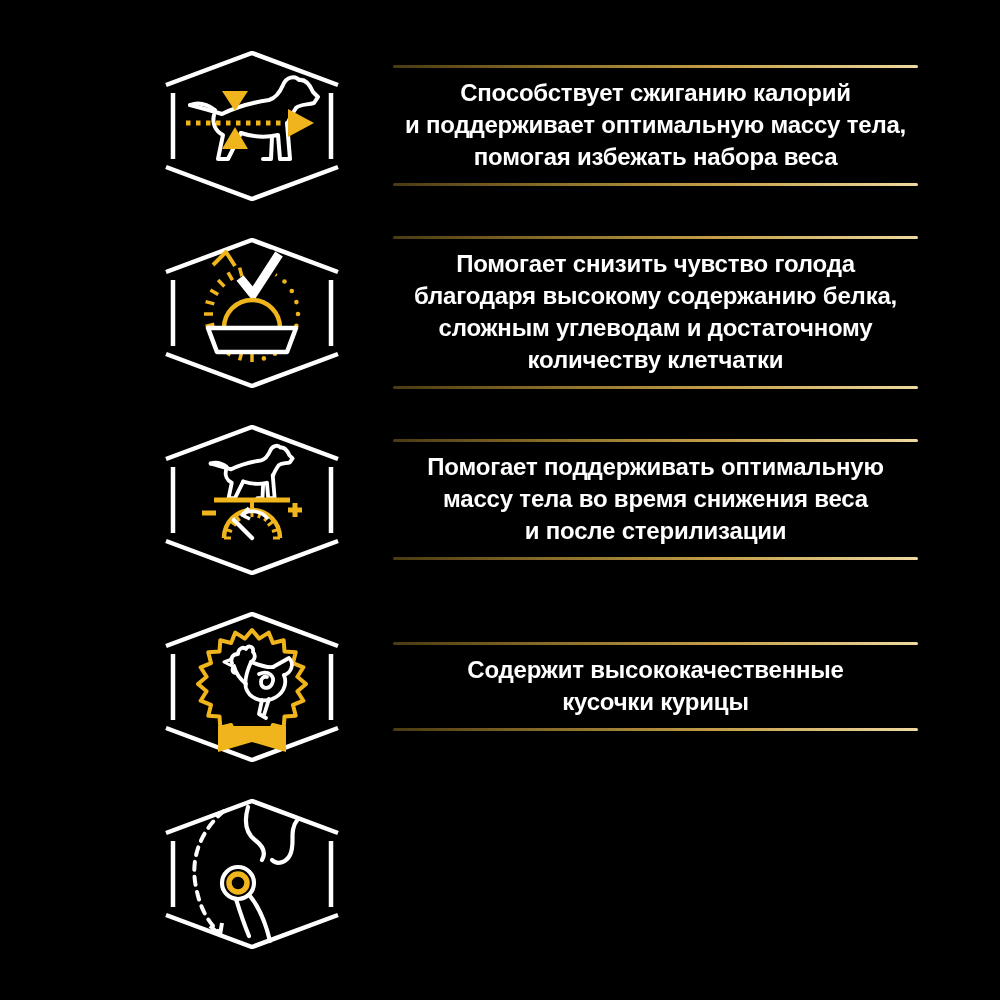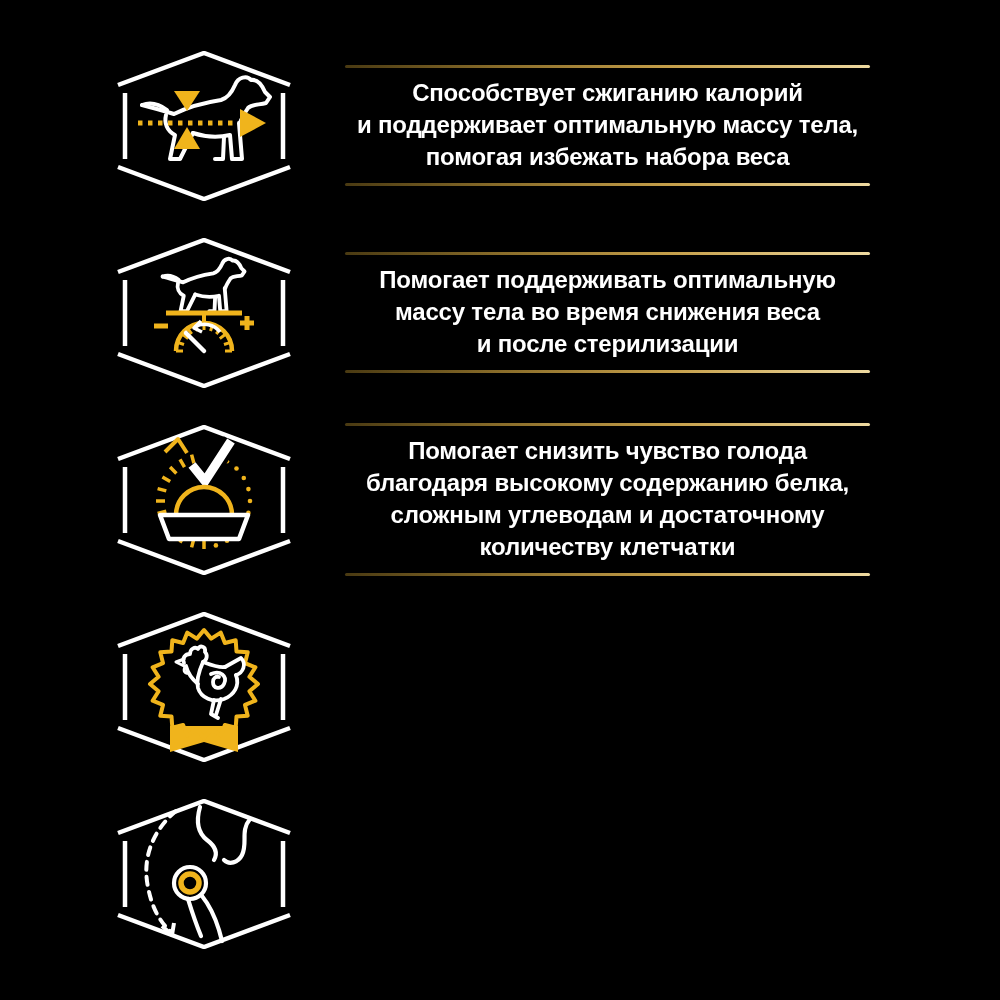--- a/index.html
+++ b/index.html
@@ -3,21 +3,21 @@
 <meta charset="utf-8">
 <style>
   html,body{margin:0;padding:0;}
   body{
     width:1000px;height:1000px;
     background:#000;
     font-family:"Liberation Sans",sans-serif;
     overflow:hidden;
   }
   .rows{padding-top:32px;}
-  .row{height:187px;display:flex;align-items:center;}
+  .row{height:187px;display:flex;align-items:center;padding-left:48px;}
   .icon-col{
     width:345px;box-sizing:border-box;padding-left:116px;
     flex:0 0 345px;display:flex;align-items:center;
   }
   .text-col{width:525px;flex:0 0 525px;display:flex;flex-direction:column;}
   .gold-line{
     height:3px;border-radius:2px;
     background:linear-gradient(90deg,#4a3a12 0%,#8a6d2a 30%,#c59f4a 62%,#eed9a0 100%);
   }
   .benefit-text{
@@ -55,56 +55,20 @@
         <polygon points="124,58 124,86 150,72" fill="#f0b41c"></polygon>
         <polygon points="58,40 84,40 71,60" fill="#f0b41c"></polygon>
         <polygon points="58,98 84,98 71,76" fill="#f0b41c"></polygon>
       </svg>
     </div>
     <div class="text-col">
       <div class="gold-line"></div>
       <div class="benefit-text">Способствует сжиганию калорий
 и поддерживает оптимальную массу тела,
 помогая избежать набора веса</div>
-      <div class="gold-line"></div>
-    </div>
-  </div>
-
-  <div class="row">
-    <div class="icon-col">
-      <svg viewBox="0 0 176 150" width="176" height="150">
-        <g stroke="#fff" stroke-width="4.5" fill="none">
-          <path d="M2,34 L88,2 L174,34"></path>
-          <path d="M2,116 L88,148 L174,116"></path>
-          <path d="M9,42 L9,108"></path>
-          <path d="M167,42 L167,108"></path>
-        </g>
-        <g transform="translate(30,4) scale(0.64)" stroke="#fff" stroke-width="6" fill="none" stroke-linecap="round" stroke-linejoin="round">
-          <path d="M26,54 C38,57 48,60 58,63 C74,55 92,51 105,49 C112,47 116,41 119,34 C122,26 131,24 135,29 C141,28 146,34 149,41 L154,46 L150,52 C143,54 136,53 132,57 C128,63 125,68 124,72"></path>
-          <path d="M26,54 C34,51 43,53 51,59"></path>
-          <path d="M123,72 L126,108 L116,108 L114,84 C101,87 89,86 77,82"></path>
-          <path d="M108,86 L107,108 L99,108"></path>
-          <path d="M77,82 L64,108 L54,108 L59,84 C51,80 48,72 50,64"></path>
-        </g>
-        <path d="M50,75 L126,75" stroke="#f0b41c" stroke-width="5" fill="none"></path>
-        <path d="M88,75 L88,85" stroke="#f0b41c" stroke-width="4" fill="none"></path>
-        <path d="M60,113 A28,28 0 0 1 116,113" stroke="#f0b41c" stroke-width="4.5" fill="none"></path>
-        <path d="M60,113 L67,113 M61.4,104.3 L68,106.5 M66.9,96.5 L72.2,100.6 M71.5,90.3 L75.7,96 M79.3,86.4 L81.5,93 M88,85 L88,92 M96.7,86.4 L94.5,93 M104.5,90.3 L100.3,96 M109.1,96.5 L103.8,100.6 M114.6,104.3 L108,106.5 M116,113 L109,113" stroke="#f0b41c" stroke-width="3" fill="none"></path>
-        <path d="M88,113 L70,95" stroke="#fff" stroke-width="4.5" fill="none" stroke-linecap="round"></path>
-        <path d="M104,94 A19,19 0 0 0 79,89" stroke="#fff" stroke-width="3.5" fill="none"></path>
-        <path d="M85,83 L78,90 L86,94" stroke="#fff" stroke-width="3.5" fill="none" stroke-linejoin="round"></path>
-        <path d="M38,88 L52,88" stroke="#f0b41c" stroke-width="5" fill="none"></path>
-        <path d="M124,85 L138,85 M131,78 L131,92" stroke="#f0b41c" stroke-width="5" fill="none"></path>
-      </svg>
-    </div>
-    <div class="text-col">
-      <div class="gold-line"></div>
-      <div class="benefit-text">Помогает поддерживать оптимальную
-массу тела во время снижения веса
-и после стерилизации</div>
       <div class="gold-line"></div>
     </div>
   </div>
 
   <div class="row">
     <div class="icon-col">
       <svg viewBox="0 0 176 150" width="176" height="150">
         <g stroke="#fff" stroke-width="4.5" fill="none">
           <path d="M2,34 L88,2 L174,34"></path>
           <path d="M2,116 L88,148 L174,116"></path>
@@ -144,34 +108,76 @@
 
   <div class="row">
     <div class="icon-col">
       <svg viewBox="0 0 176 150" width="176" height="150">
         <g stroke="#fff" stroke-width="4.5" fill="none">
           <path d="M2,34 L88,2 L174,34"></path>
           <path d="M2,116 L88,148 L174,116"></path>
           <path d="M9,42 L9,108"></path>
           <path d="M167,42 L167,108"></path>
         </g>
+        <g transform="translate(30,4) scale(0.64)" stroke="#fff" stroke-width="6" fill="none" stroke-linecap="round" stroke-linejoin="round">
+          <path d="M26,54 C38,57 48,60 58,63 C74,55 92,51 105,49 C112,47 116,41 119,34 C122,26 131,24 135,29 C141,28 146,34 149,41 L154,46 L150,52 C143,54 136,53 132,57 C128,63 125,68 124,72"></path>
+          <path d="M26,54 C34,51 43,53 51,59"></path>
+          <path d="M123,72 L126,108 L116,108 L114,84 C101,87 89,86 77,82"></path>
+          <path d="M108,86 L107,108 L99,108"></path>
+          <path d="M77,82 L64,108 L54,108 L59,84 C51,80 48,72 50,64"></path>
+        </g>
+        <path d="M50,75 L126,75" stroke="#f0b41c" stroke-width="5" fill="none"></path>
+        <path d="M88,75 L88,85" stroke="#f0b41c" stroke-width="4" fill="none"></path>
+        <path d="M60,113 A28,28 0 0 1 116,113" stroke="#f0b41c" stroke-width="4.5" fill="none"></path>
+        <path d="M60,113 L67,113 M61.4,104.3 L68,106.5 M66.9,96.5 L72.2,100.6 M71.5,90.3 L75.7,96 M79.3,86.4 L81.5,93 M88,85 L88,92 M96.7,86.4 L94.5,93 M104.5,90.3 L100.3,96 M109.1,96.5 L103.8,100.6 M114.6,104.3 L108,106.5 M116,113 L109,113" stroke="#f0b41c" stroke-width="3" fill="none"></path>
+        <path d="M88,113 L70,95" stroke="#fff" stroke-width="4.5" fill="none" stroke-linecap="round"></path>
+        <path d="M104,94 A19,19 0 0 0 79,89" stroke="#fff" stroke-width="3.5" fill="none"></path>
+        <path d="M85,83 L78,90 L86,94" stroke="#fff" stroke-width="3.5" fill="none" stroke-linejoin="round"></path>
+        <path d="M38,88 L52,88" stroke="#f0b41c" stroke-width="5" fill="none"></path>
+        <path d="M124,85 L138,85 M131,78 L131,92" stroke="#f0b41c" stroke-width="5" fill="none"></path>
+      </svg>
+    </div>
+    <div class="text-col">
+      <div class="gold-line"></div>
+      <div class="benefit-text">Помогает поддерживать оптимальную
+массу тела во время снижения веса
+и после стерилизации</div>
+      <div class="gold-line"></div>
+    </div>
+  </div>
+
+  <div class="row">
+    <div class="icon-col">
+      <svg viewBox="0 0 176 150" width="176" height="150">
+        <g stroke="#fff" stroke-width="4.5" fill="none">
+          <path d="M2,34 L88,2 L174,34"></path>
+          <path d="M2,116 L88,148 L174,116"></path>
+          <path d="M9,42 L9,108"></path>
+          <path d="M167,42 L167,108"></path>
+        </g>
         <polygon points="54,114 122,114 122,140 88,130 54,140" fill="#f0b41c"></polygon>
         <polygon fill="none" stroke="#f0b41c" stroke-width="4" stroke-linejoin="round" points="142,72 133.4,64.8 139.4,55.3 129,51.1 131.7,40.3 120.5,39.5 119.7,28.3 108.9,31 104.7,20.6 95.2,26.6 88,18 80.8,26.6 71.3,20.6 67.1,31 56.3,28.3 55.5,39.5 44.3,40.3 47,51.1 36.6,55.3 42.6,64.8 34,72 42.6,79.2 36.6,88.7 47,92.9 44.3,103.7 55.5,104.5 56.3,115.7 67.1,113 71.3,123.4 80.8,117.4 88,126 95.2,117.4 104.7,123.4 108.9,113 119.7,115.7 120.5,104.5 131.7,103.7 129,92.9 139.4,88.7 133.4,79.2"></polygon>
         <g stroke="#fff" stroke-width="3.8" fill="none" stroke-linecap="round" stroke-linejoin="round">
           <path d="M68,51 C66,46 69,42 74,42 C74,37 79,34 82,37 C84,33 90,34 89,40 C92,43 91,48 87,50 C95,53 102,56 109,55"></path>
           <path d="M109,55 L125,46 C131,52 127,61 120,63"></path>
           <path d="M120,63 C124,74 118,83 108,87 C97,91 85,86 82,76 C80,68 83,59 87,50"></path>
           <path d="M70,54 C72,62 76,67 82,72"></path>
           <path d="M95,62 C104,58 112,64 108,72 C105,78 97,77 97,70 C97,66 100,64 103,65"></path>
           <path d="M98,88 L95,102 M105,87 L100,103 M95,102 L102,106"></path>
           <path d="M68,47 L60,50 L68,54" stroke-width="3"></path>
           <path d="M69,55 C67,59 69,62 72,61" stroke-width="3"></path>
         </g>
       </svg>
     </div>
+    <div class="text-col">
+      <div class="gold-line"></div>
+      <div class="benefit-text">Содержит высококачественные
+кусочки курицы</div>
+      <div class="gold-line"></div>
+    </div>
   </div>
 
   <div class="row">
     <div class="icon-col">
       <svg viewBox="0 0 176 150" width="176" height="150">
         <g stroke="#fff" stroke-width="4.5" fill="none">
           <path d="M2,34 L88,2 L174,34"></path>
           <path d="M2,116 L88,148 L174,116"></path>
           <path d="M9,42 L9,108"></path>
           <path d="M167,42 L167,108"></path>

